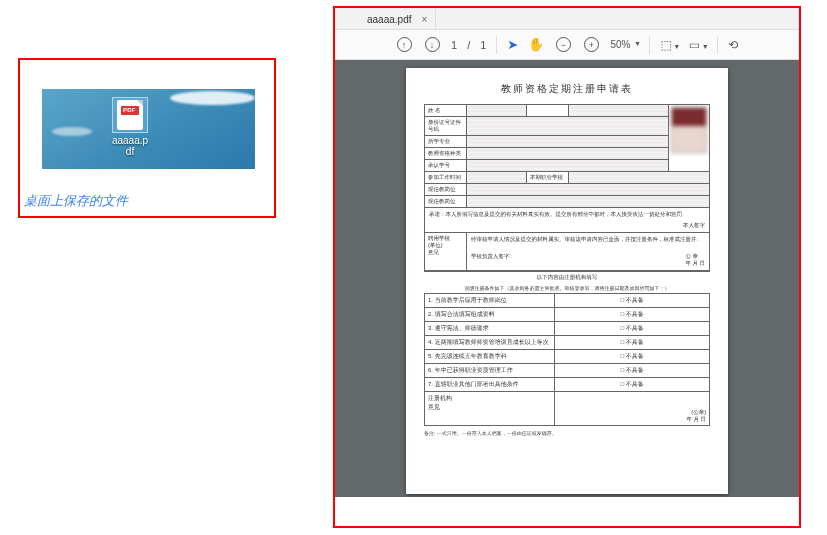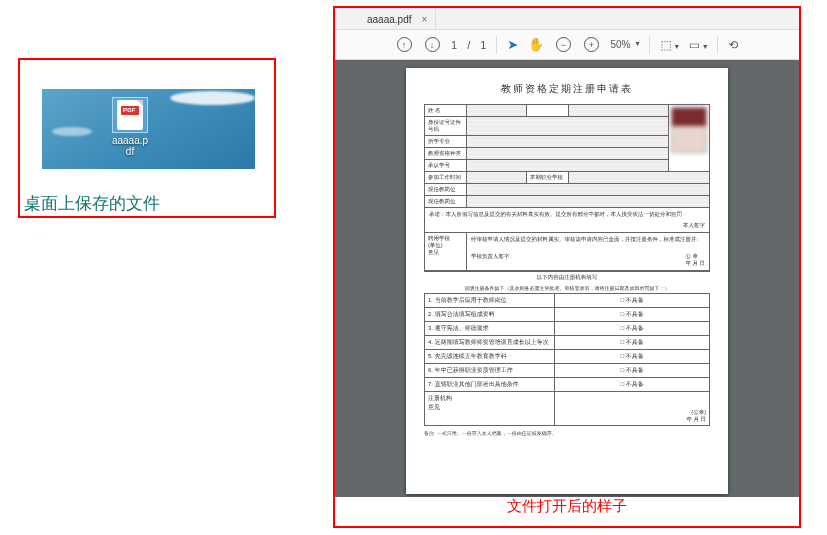--- a/index.html
+++ b/index.html
@@ -65,21 +65,21 @@
       position:absolute; left:6px; top:7px; letter-spacing:.2px;
     }
     .corner{position:absolute;top:0;right:0;width:0;height:0;
       border-top:6px solid #ccc;border-left:6px solid transparent;}
     .desktop-icon .label{
       color:#fff; font-size:10px; text-shadow:0 1px 2px rgba(0,0,0,.7);
       line-height:1.1; word-break:break-all;
     }
     .left-caption{
       position:absolute; left:24px; top:192px;
-      color:#0f766e; font-size:17px;
+      color:#3b82f6; font-size:13px;font-style:italic;
     }
 
     
     .right-panel{
       position:absolute; left:333px; top:6px;
       width:468px; height:522px;
       border:2px solid #f00;
     }
     .tabbar{
       height:22px; background:#f2f2f2; display:flex; align-items:flex-end;
@@ -304,14 +304,13 @@
             <td style="text-align:right;vertical-align:bottom;font-size:5.5px">
               <span>(公章)</span><br><span>年    月    日</span>
             </td>
           </tr>
         </tbody>
           </table>
         <div class="foot">备注: 一式只用。一份存入本人档案，一份由任证核发确存。</div>
       </div>
     </div>
   </div>
-  <div class="right-caption">文件打开后的样子</div>
 </div>
 
 </body></html>

